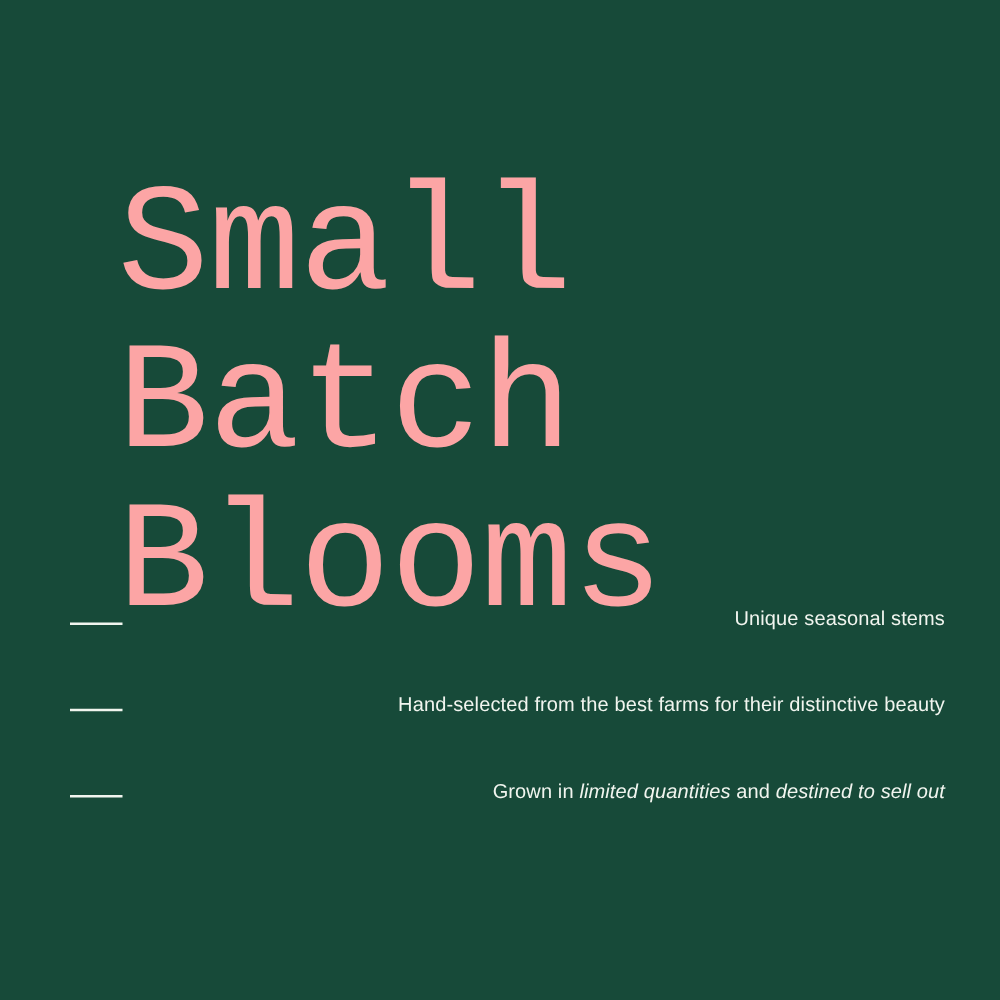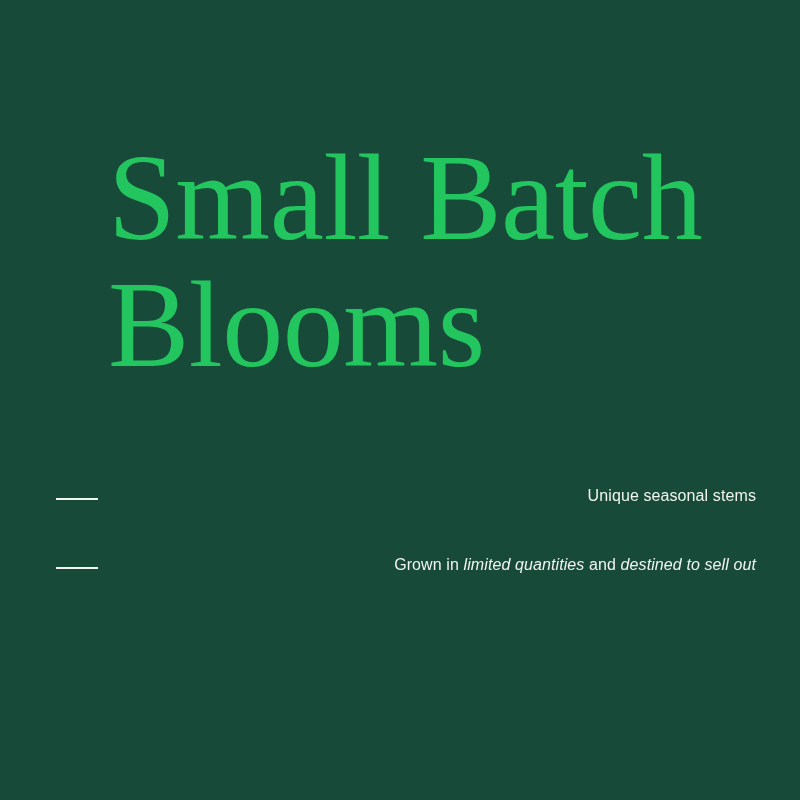--- a/index.html
+++ b/index.html
@@ -19,29 +19,29 @@
     position: relative;
     width: 800px;
     height: 800px;
     background: #174a39;
     box-sizing: border-box;
   }
 
   
   .headline {
     position: absolute;
-    left: 108px;
+    left: 94px;
     top: 52px;
     width: 660px;
-    font-family: Liberation Serif, serif;
+    font-family: Liberation Mono, monospace;
     font-weight: 400;
     font-size: 122px;
     line-height: 127px;
     letter-spacing: -0.5px;
-    color: #22c55e;
+    color: #fca5a5;
     white-space: pre-line;
   }
 
   
   .subtitle {
     position: absolute;
     left: 110px;
     top: 352px;
     width: 660px;
     font-family: "Liberation Sans", sans-serif;
@@ -102,20 +102,24 @@
 Blooms</h1>
 
 
   <ul class="bullets">
 
     <li class="bullet">
       <span class="dash"></span>
       <span class="txt"><span>Unique seasonal stems</span></span>
     </li>
 
+    <li class="bullet">
+      <span class="dash"></span>
+      <span class="txt"><span>Hand-selected from the best farms for their distinctive beauty</span></span>
+    </li>
 
     <li class="bullet">
       <span class="dash"></span>
       <span class="txt"><span>Grown in </span><span class="em">limited quantities</span><span> and </span><span class="em">destined to sell out</span></span>
     </li>
 
   </ul>
 
 </div>
 

